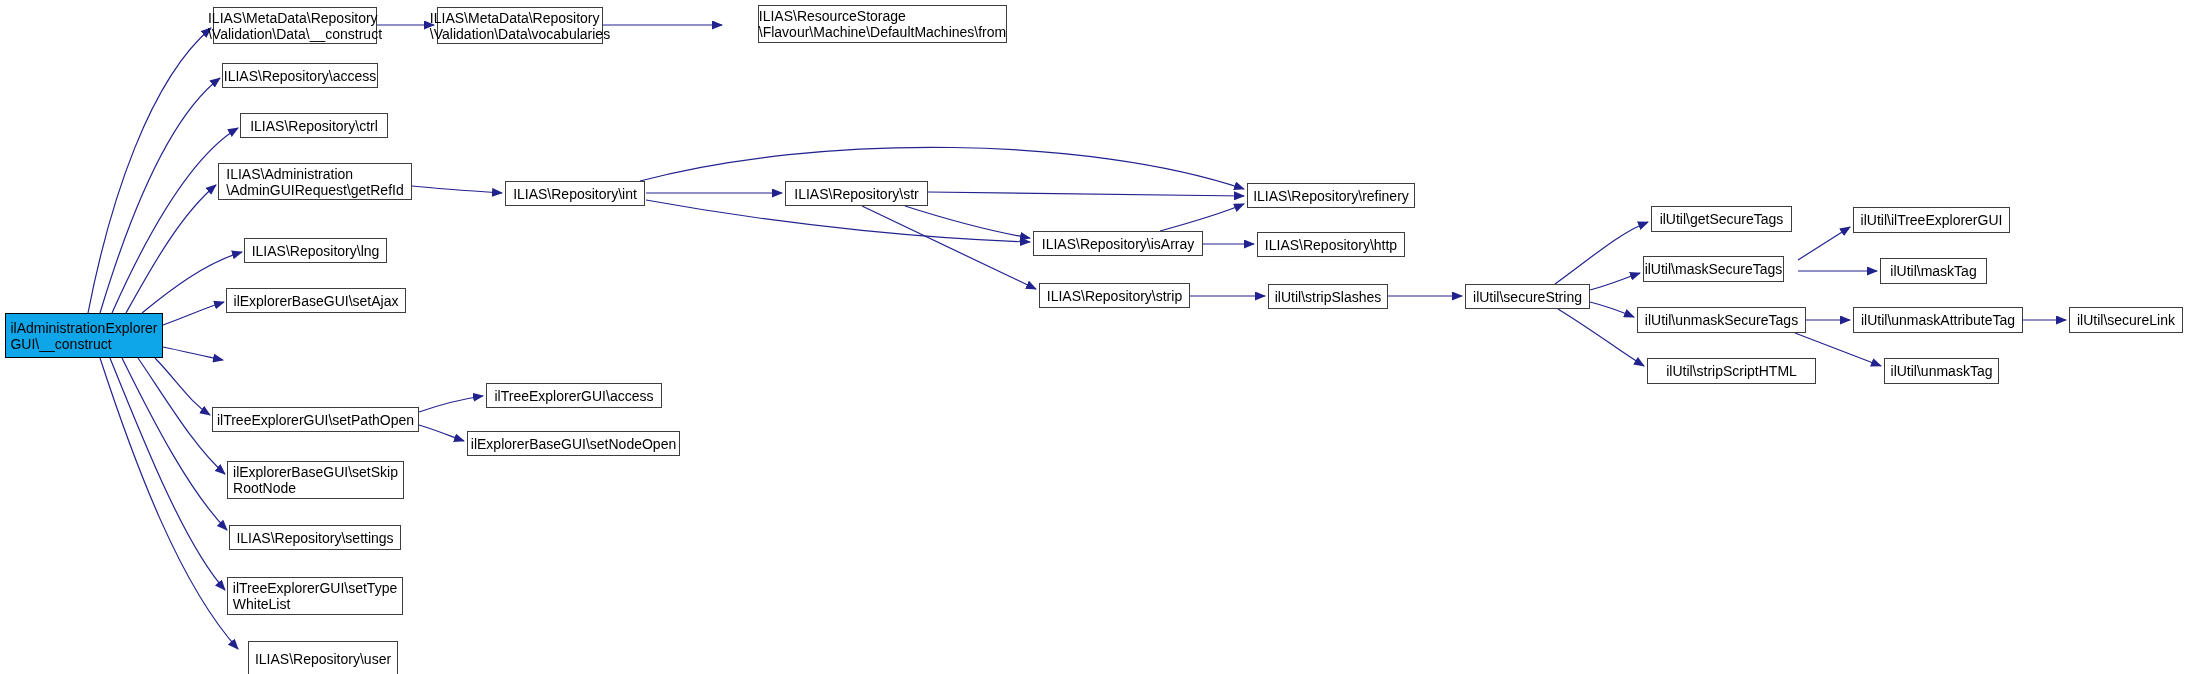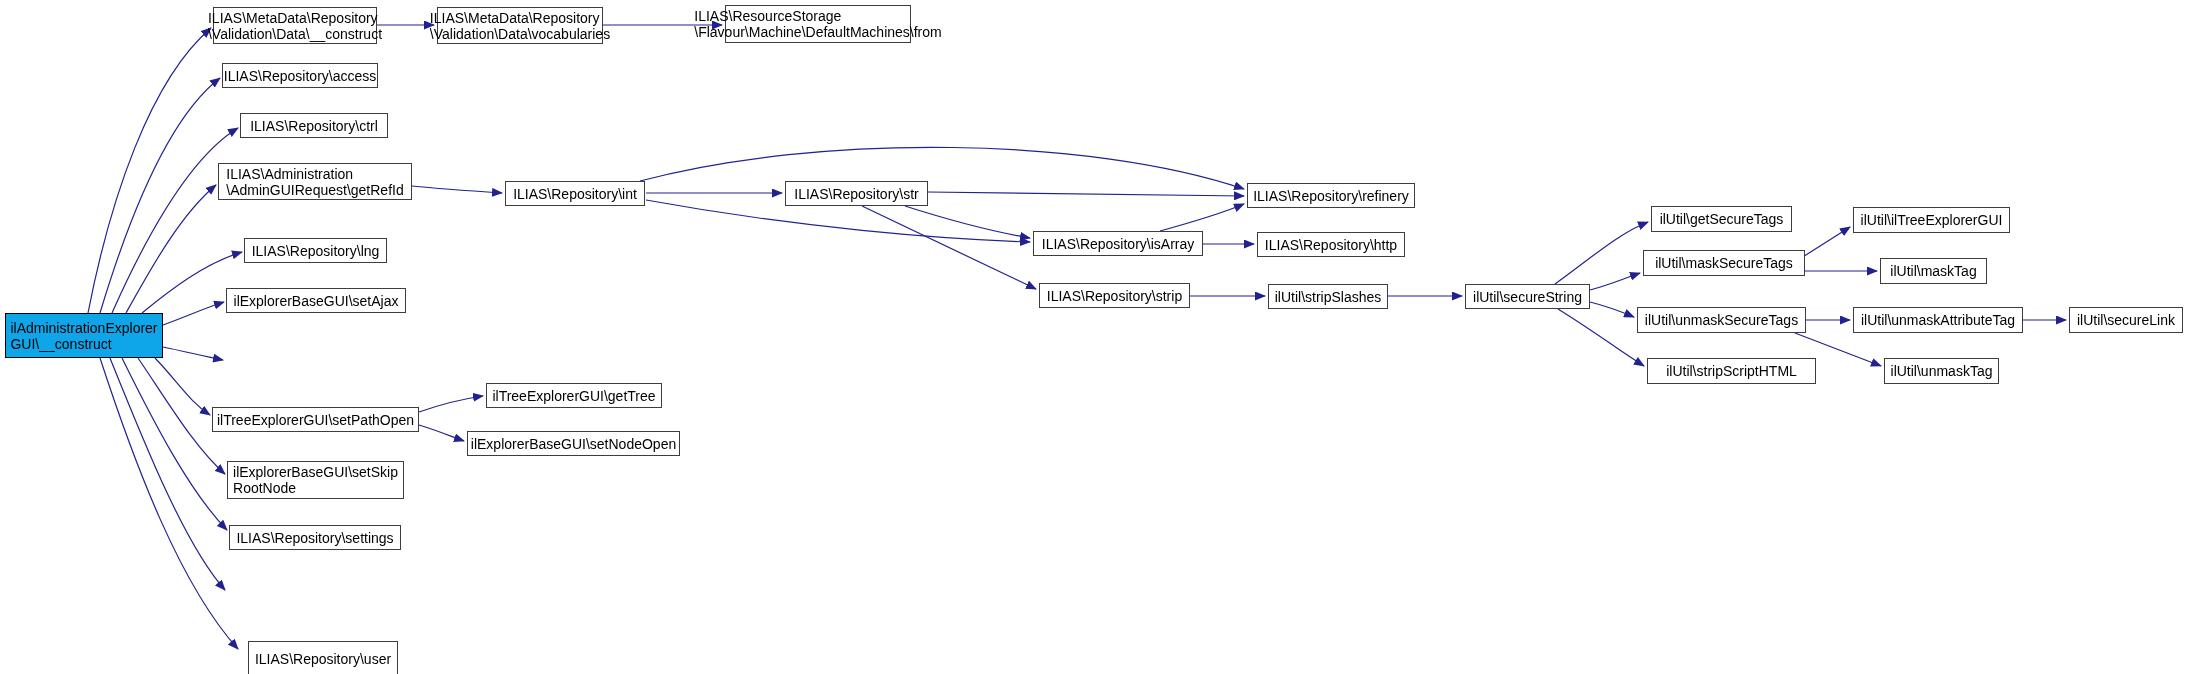--- a/index.html
+++ b/index.html
@@ -81,50 +81,52 @@
     <path class="edge" d="M 419,425 C 442,432 452,437 464,441" marker-end="url(#arrowhead)"></path>
   </svg>
 
   <div class="node root" style="left:5px;top:313px;width:158px;height:45px">ilAdministrationExplorer
 GUI\__construct</div>
 
   <div class="node" style="left:213px;top:7px;width:164px;height:37px">ILIAS\MetaData\Repository
 \Validation\Data\__construct</div>
   <div class="node" style="left:437px;top:7px;width:166px;height:37px">ILIAS\MetaData\Repository
 \Validation\Data\vocabularies</div>
-  <div class="node" style="left:725px;top:5px;width:186px;height:38px">ILIAS\ResourceStorage
+  <div class="node" style="left:758px;top:5px;width:249px;height:38px">ILIAS\ResourceStorage
 \Flavour\Machine\DefaultMachines\from</div>
 
   <div class="node" style="left:222px;top:63px;width:156px;height:25px">ILIAS\Repository\access</div>
   <div class="node" style="left:240px;top:113px;width:148px;height:25px">ILIAS\Repository\ctrl</div>
   <div class="node" style="left:218px;top:163px;width:194px;height:37px">ILIAS\Administration
 \AdminGUIRequest\getRefId</div>
   <div class="node" style="left:244px;top:238px;width:143px;height:25px">ILIAS\Repository\lng</div>
   <div class="node" style="left:226px;top:288px;width:180px;height:25px">ilExplorerBaseGUI\setAjax</div>
   <div class="node" style="left:212px;top:407px;width:207px;height:25px">ilTreeExplorerGUI\setPathOpen</div>
   <div class="node" style="left:227px;top:461px;width:177px;height:38px">ilExplorerBaseGUI\setSkip
 RootNode</div>
   <div class="node" style="left:229px;top:525px;width:172px;height:25px">ILIAS\Repository\settings</div>
+  <div class="node" style="left:227px;top:577px;width:176px;height:38px">ilTreeExplorerGUI\setType
+WhiteList</div>
   <div class="node" style="left:248px;top:641px;width:150px;height:35px">ILIAS\Repository\user</div>
 
   <div class="node" style="left:505px;top:181px;width:140px;height:25px">ILIAS\Repository\int</div>
   <div class="node" style="left:785px;top:181px;width:143px;height:25px">ILIAS\Repository\str</div>
   <div class="node" style="left:1247px;top:183px;width:168px;height:25px">ILIAS\Repository\refinery</div>
   <div class="node" style="left:1033px;top:231px;width:170px;height:25px">ILIAS\Repository\isArray</div>
   <div class="node" style="left:1257px;top:232px;width:148px;height:25px">ILIAS\Repository\http</div>
   <div class="node" style="left:1039px;top:283px;width:151px;height:25px">ILIAS\Repository\strip</div>
   <div class="node" style="left:1268px;top:284px;width:120px;height:25px">ilUtil\stripSlashes</div>
   <div class="node" style="left:1465px;top:284px;width:125px;height:25px">ilUtil\secureString</div>
 
   <div class="node" style="left:1651px;top:206px;width:141px;height:26px">ilUtil\getSecureTags</div>
-  <div class="node" style="left:1643px;top:250px;width:162px;height:26px">ilUtil\maskSecureTags</div>
+  <div class="node" style="left:1643px;top:256px;width:141px;height:26px">ilUtil\maskSecureTags</div>
   <div class="node" style="left:1637px;top:307px;width:169px;height:26px">ilUtil\unmaskSecureTags</div>
   <div class="node" style="left:1647px;top:358px;width:169px;height:26px">ilUtil\stripScriptHTML</div>
   <div class="node" style="left:1853px;top:207px;width:157px;height:26px">ilUtil\ilTreeExplorerGUI</div>
   <div class="node" style="left:1880px;top:258px;width:107px;height:26px">ilUtil\maskTag</div>
   <div class="node" style="left:1853px;top:307px;width:170px;height:26px">ilUtil\unmaskAttributeTag</div>
   <div class="node" style="left:1884px;top:358px;width:115px;height:26px">ilUtil\unmaskTag</div>
   <div class="node" style="left:2069px;top:307px;width:114px;height:26px">ilUtil\secureLink</div>
 
-  <div class="node" style="left:486px;top:383px;width:176px;height:25px">ilTreeExplorerGUI\getTree</div>
+  <div class="node" style="left:486px;top:383px;width:176px;height:25px">ilTreeExplorerGUI\access</div>
   <div class="node" style="left:467px;top:431px;width:213px;height:25px">ilExplorerBaseGUI\setNodeOpen</div>
 
 </div>
 
 </body></html>

